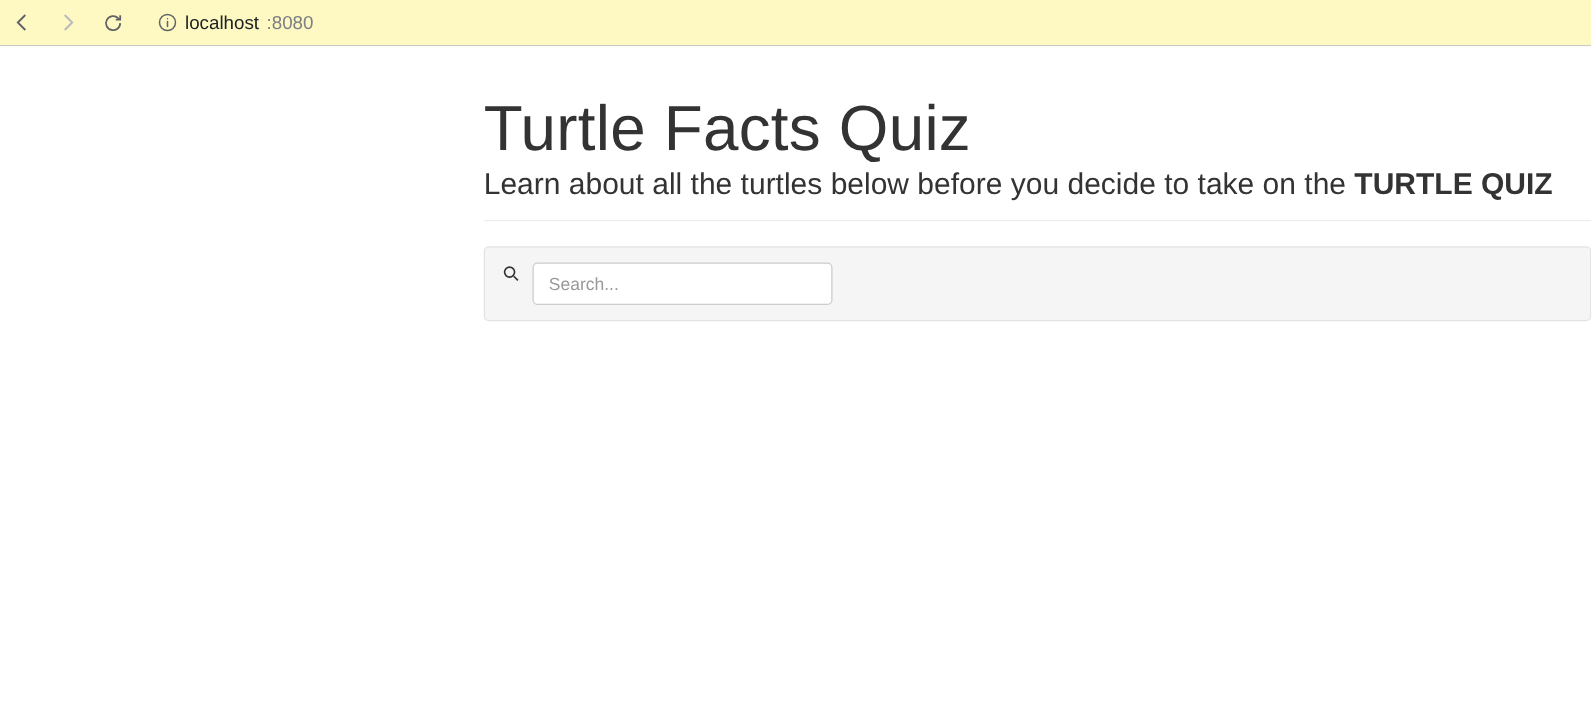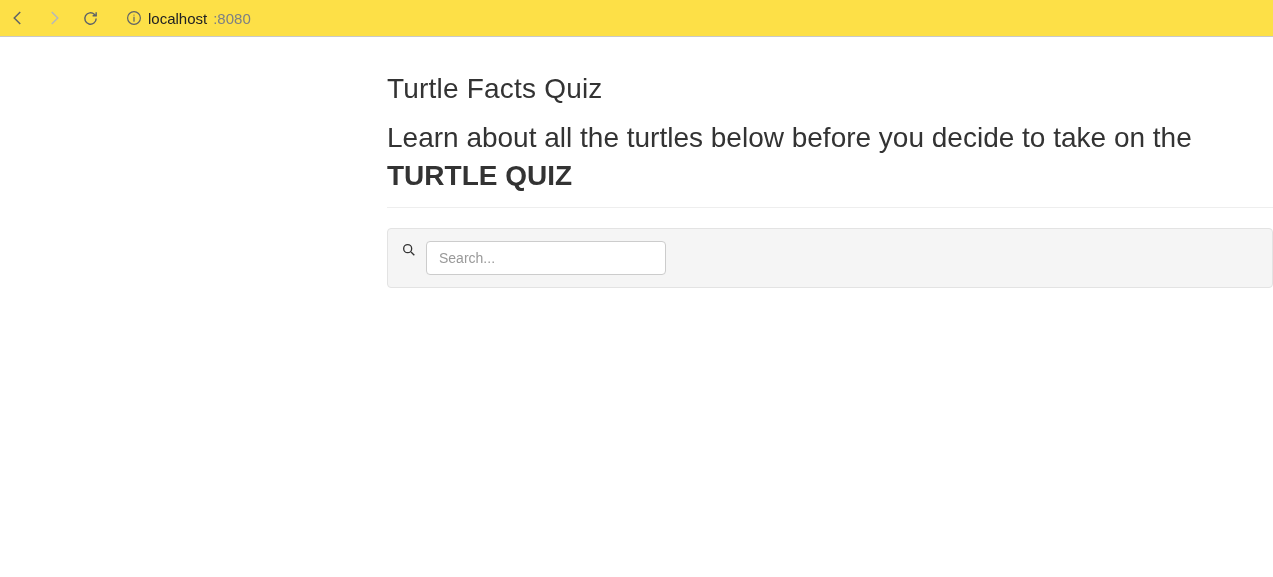--- a/index.html
+++ b/index.html
@@ -1,21 +1,21 @@
 <!DOCTYPE html>
 <html><head>
   <meta charset="utf-8">
   <style>
     * { box-sizing: border-box; margin: 0; padding: 0; }
     html, body { width: 1273px; height: 577px; font-family: "Helvetica Neue", Helvetica, Arial, sans-serif; background: #fff; }
 
     
     .chrome-bar {
       height: 37px;
-      background: #fde047;
+      background: #fef9c3;
       border-bottom: 1px solid #c9c9c9;
       display: flex;
       align-items: center;
       padding: 0 8px;
       gap: 16px;
     }
     .nav-btn {
       width: 20px; height: 20px;
       display: flex; align-items: center; justify-content: center;
       color: #5f6367;
@@ -43,28 +43,28 @@
     .page {
       width: 100%;
       background: #fff;
     }
     .container {
       margin-left: 387px;
       margin-right: 0;
       padding-top: 36px;
     }
     h1.title {
-      font-size: 28px;
+      font-size: 51px;
       font-weight: 500;
       color: #333333;
-      margin-bottom: 14px;
+      margin-bottom: 0;
       letter-spacing: 0.2px;
     }
     h3.subtitle {
-      font-size: 28px;
+      font-size: 24px;
       font-weight: 400;
       color: #333333;
       line-height: 1.35;
       margin-bottom: 12px;
     }
     h3.subtitle strong { font-weight: 700; }
     hr.divider {
       border: none;
       border-top: 1px solid #eeeeee;
       margin-bottom: 20px;

